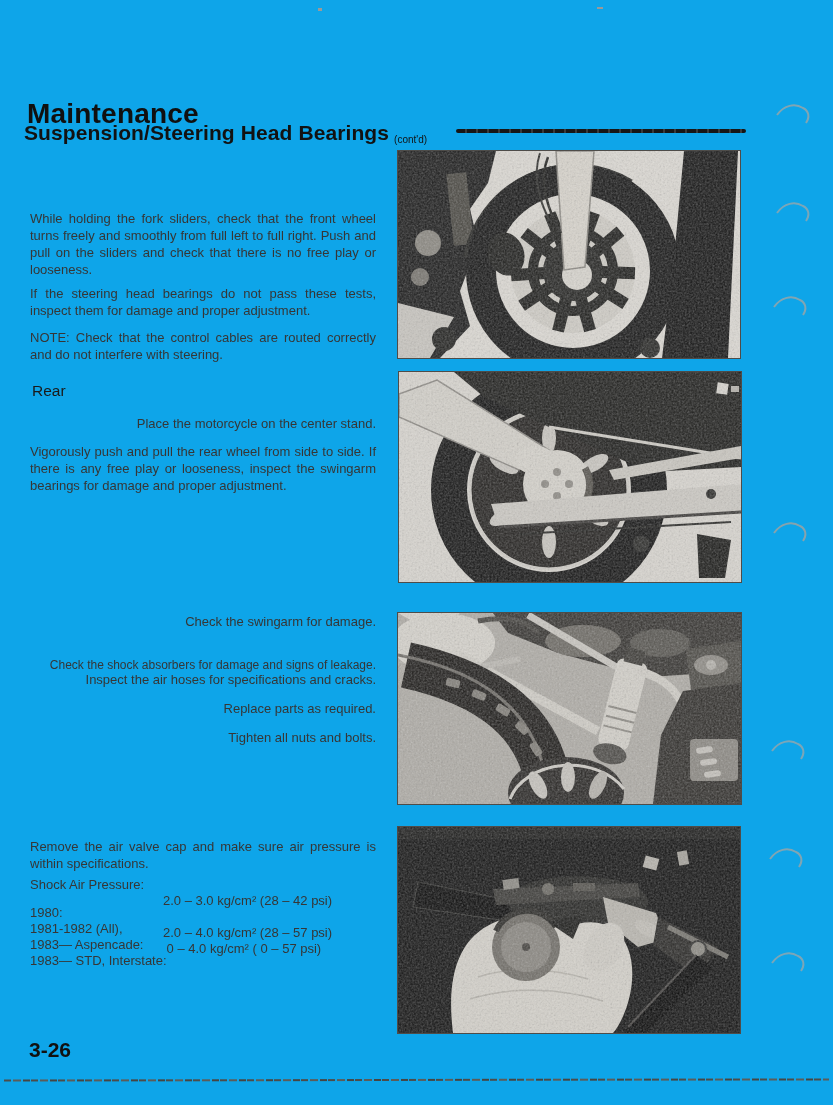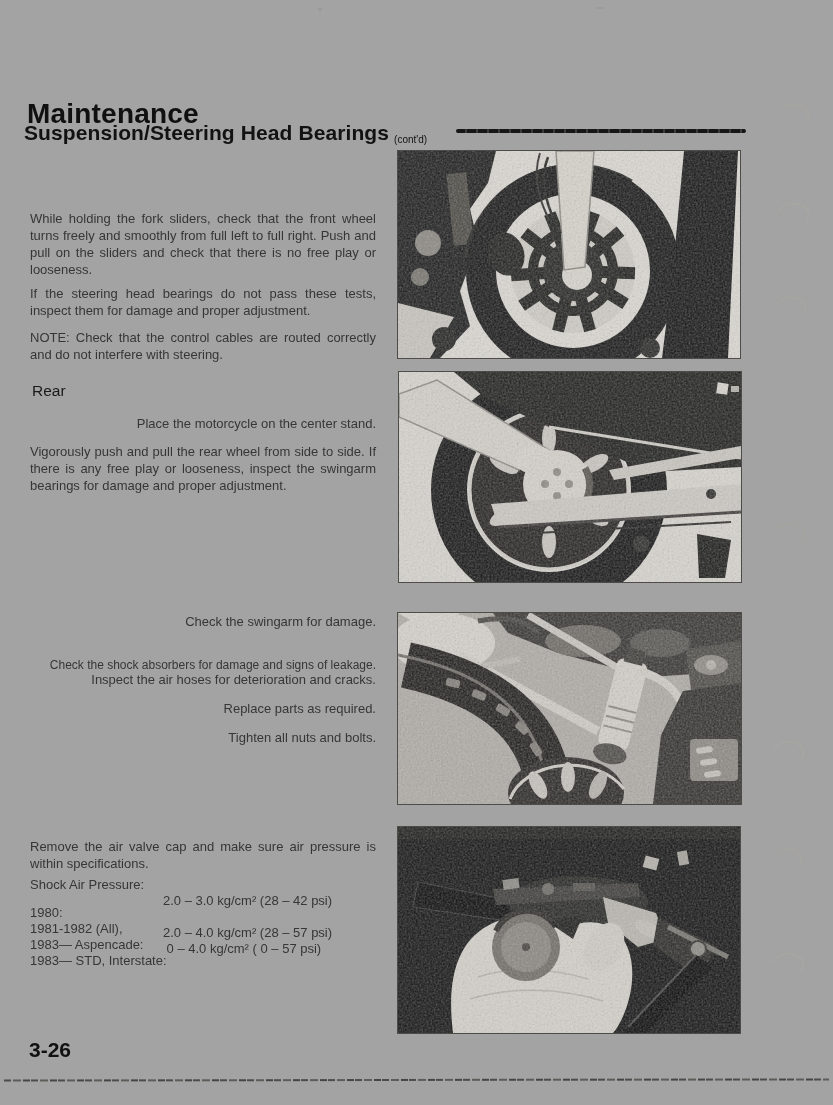--- a/index.html
+++ b/index.html
@@ -1,18 +1,18 @@
 <!DOCTYPE html>
 <html><head>
 <meta charset="utf-8">
 <style>
   html,body { margin:0; padding:0; background:#e9e9e7; }
   .page {
     position:relative; width:833px; height:1105px; margin:0 auto;
-    background:#a3a3a3; overflow:hidden;
+    background:#0ea5e9; overflow:hidden;
     font-family:"Liberation Sans", sans-serif; color:#2e2e2e;
   }
   
   .doc-title {
     position:absolute; left:27px; top:79px;
     font-size:28px; font-weight:bold; letter-spacing:0.2px; color:#101010;
   }
   .section-head {
     position:absolute; left:24px; top:114px; display:flex; align-items:flex-end; gap:5px;
   }
@@ -94,21 +94,21 @@
   <p class="para" style="top:272px">If the steering head bearings do not pass these tests, inspect them for damage and proper adjustment.</p>
   <p class="para" style="top:316px">NOTE: Check that the control cables are routed correctly and do not interfere with steering.</p>
 
   <h2 class="sub-head" style="top:369px">Rear</h2>
 
   <p class="para one-line" style="top:402px">Place the motorcycle on the center stand.</p>
   <p class="para" style="top:430px">Vigorously push and pull the rear wheel from side to side. If there is any free play or looseness, inspect the swingarm bearings for damage and proper adjustment.</p>
 
   <p class="para one-line" style="top:600px">Check the swingarm for damage.</p>
   <p class="para one-line" style="top:645px; font-size:12px">Check the shock absorbers for damage and signs of leakage.</p>
-  <p class="para one-line" style="top:658px">Inspect the air hoses for deterioration and cracks.</p>
+  <p class="para one-line" style="top:658px">Inspect the air hoses for specifications and cracks.</p>
   <p class="para one-line" style="top:687px">Replace parts as required.</p>
   <p class="para one-line" style="top:716px">Tighten all nuts and bolts.</p>
 
   <p class="para" style="top:825px">Remove the air valve cap and make sure air pressure is within specifications.</p>
 
   <div class="specs">
     <div class="specs-heading">Shock Air Pressure:</div>
     <div class="spec-row">
       <span class="spec-label">1980:</span>
       <span class="spec-value">2.0 – 3.0 kg/cm² (28 – 42 psi)</span>

